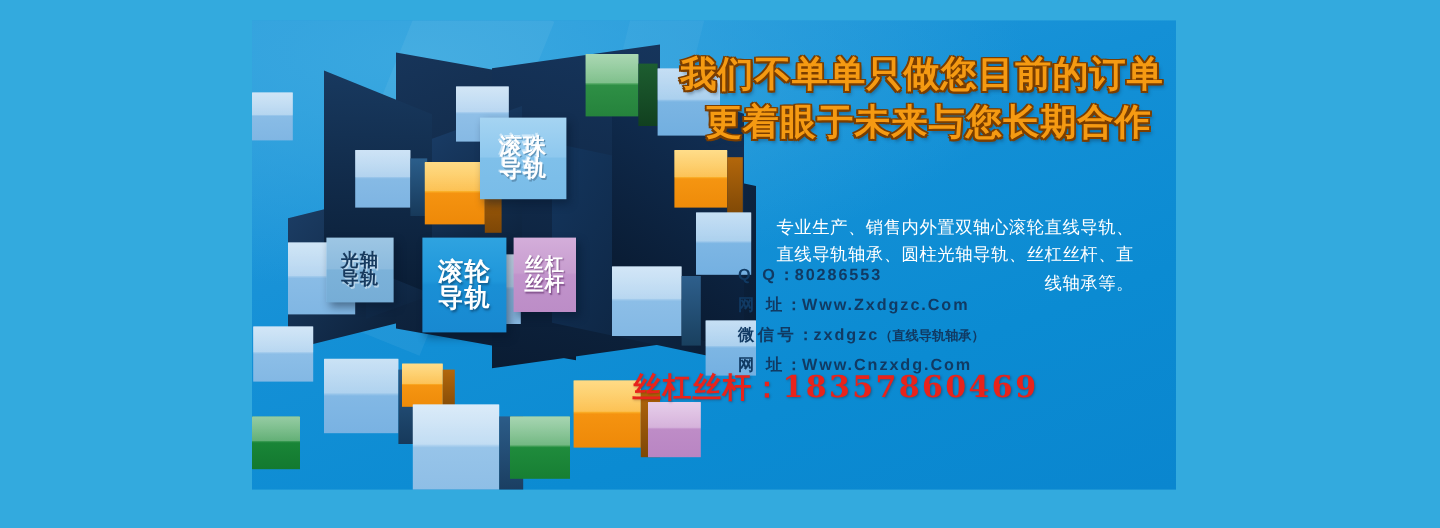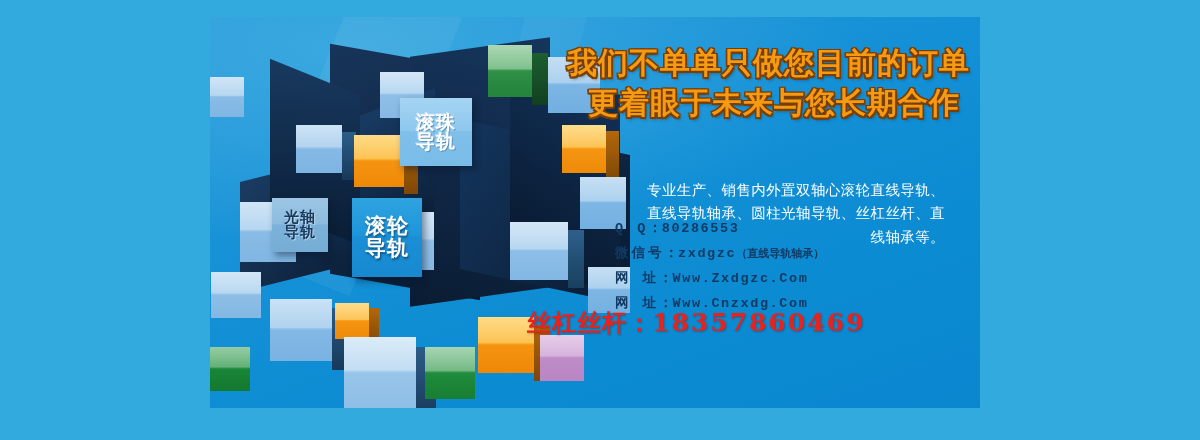--- a/index.html
+++ b/index.html
@@ -76,21 +76,21 @@
   #desc{
     position:absolute;left:0px;top:126px;width:390px;
     font-family:"DejaVu Sans","Liberation Sans",sans-serif;
     color:#ffffff;font-size:14.5px;line-height:1.62;text-align:justify;
     text-align-last:right;letter-spacing:.4px;margin-top:36px;
   }
   #desc div{text-align:center;}
   #desc .l3{text-align:right;}
 
   #contact{position:absolute;left:60px;top:200px;
-    font-family:Liberation Mono, monospace;
+    font-family:Liberation Sans, sans-serif;
     color:#113A63;font-size:13.5px;font-weight:bold;line-height:1.85;}
   .crow{white-space:nowrap;}
   .ckey{display:inline-block;letter-spacing:3px;}
   .cval{letter-spacing:1.6px;}
   .cnote{font-size:11px;letter-spacing:0;}
 
   #phone{position:absolute;left:-28px;top:290px;white-space:nowrap;
     font-family:"DejaVu Serif","Liberation Serif",serif;
     color:#E8231B;font-weight:bold;font-size:24px;letter-spacing:1px;
     text-shadow:1px 1px 2px rgba(60,0,0,.3);}
@@ -238,43 +238,47 @@
       <div class="label" id="lbl-guangzhou">
         <span>光轴</span>
         <span>导轨</span>
       </div>
 
       <div class="label" id="lbl-gunlun">
         <span>滚轮</span>
         <span>导轨</span>
       </div>
 
+      <div class="label" id="lbl-sigang">
+        <span>丝杠</span>
+        <span>丝杆</span>
+      </div>
 
     </div>
 
     <div id="copy">
 
       <div class="headline" id="head2">更着眼于未来与您长期合作</div>
       <div class="headline" id="head1">我们不单单只做您目前的订单</div>
 
       <div id="desc">
         <div>专业生产、销售内外置双轴心滚轮直线导轨、</div>
         <div>直线导轨轴承、圆柱光轴导轨、丝杠丝杆、直</div>
         <div class="l3">线轴承等。</div>
       </div>
 
       <div id="contact">
         <div class="crow">
           <span class="ckey">Q Q</span><span>：</span><span class="cval">80286553</span>
         </div>
         <div class="crow">
+          <span class="ckey">网  址</span><span>：</span><span class="cval">Www.Zxdgzc.Com</span>
+        </div>
+        <div class="crow">
           <span class="ckey">微信号</span><span>：</span><span class="cval">zxdgzc</span><span class="cnote">（直线导轨轴承）</span>
-        </div>
-        <div class="crow">
-          <span class="ckey">网  址</span><span>：</span><span class="cval">Www.Zxdgzc.Com</span>
         </div>
         <div class="crow">
           <span class="ckey">网  址</span><span>：</span><span class="cval">Www.Cnzxdg.Com</span>
         </div>
       </div>
 
       <div id="phone">
         <span>丝杠丝杆：</span><span class="num">18357860469</span>
       </div>
 

